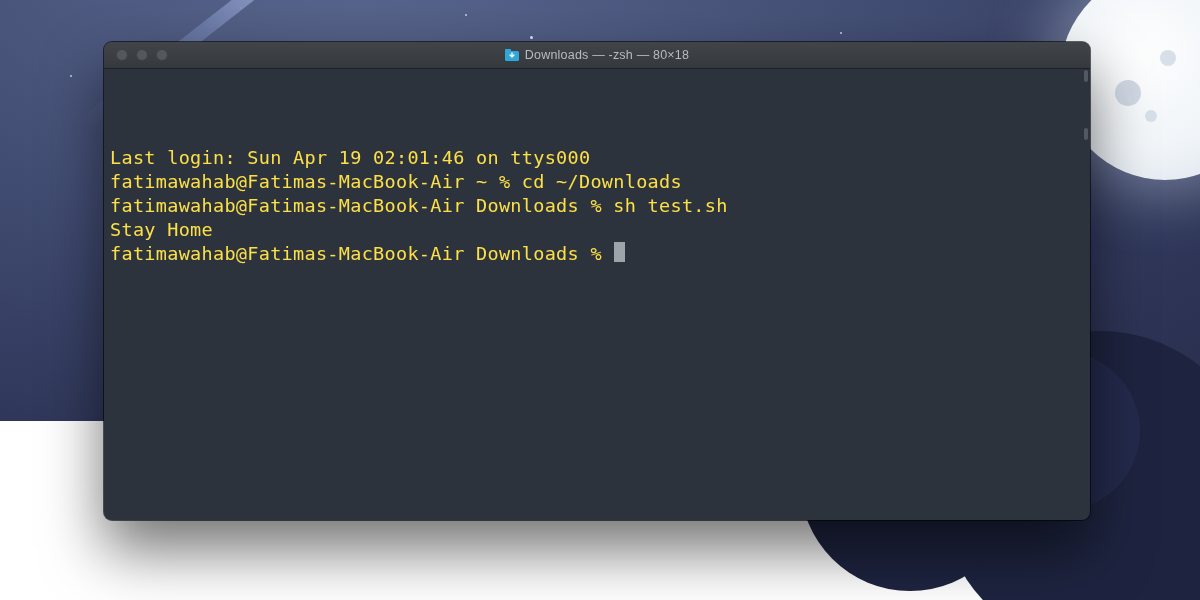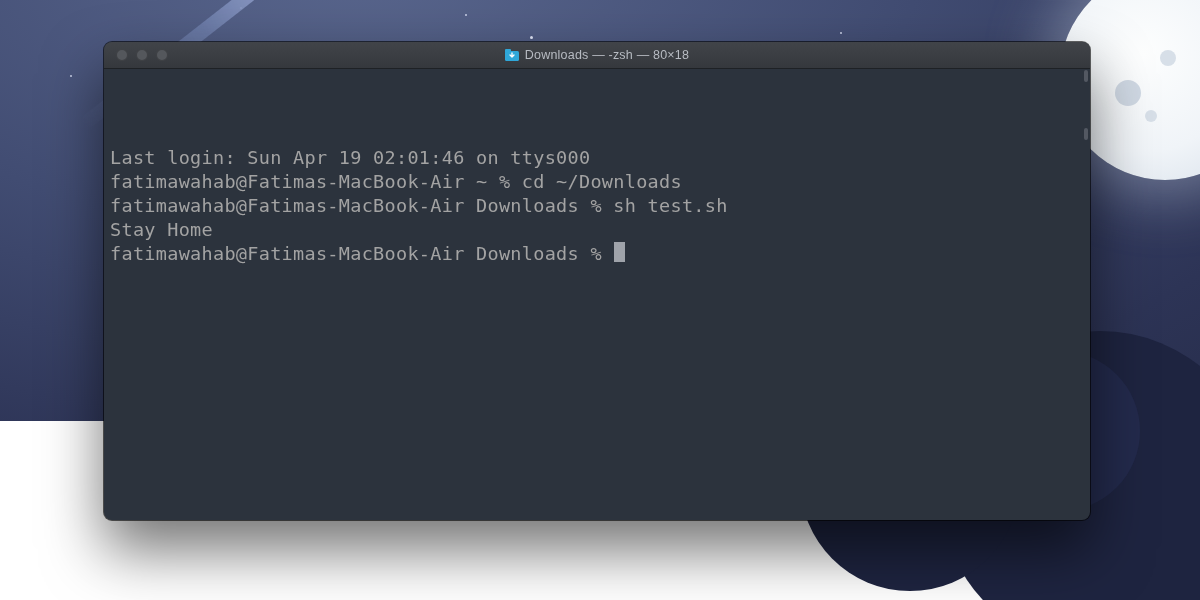--- a/index.html
+++ b/index.html
@@ -139,21 +139,21 @@
   .folder-icon-wrap svg { display:block; }
 
   .terminal-body {
     position: absolute;
     left: 0; right: 0;
     top: 26px; bottom: 0;
     padding: 6px 4px 4px 6px;
     font-family: "SF Mono", Menlo, Monaco, Consolas, monospace;
     font-size: 18.5px;
     line-height: 24px;
-    color: #a3a3a3;
+    color: #fde047;
     letter-spacing: 0.3px;
     white-space: pre;
     cursor: text;
   }
 
   .term-line { display: block; }
 
   .cursor-block {
     display: inline-block;
     width: 11px;

